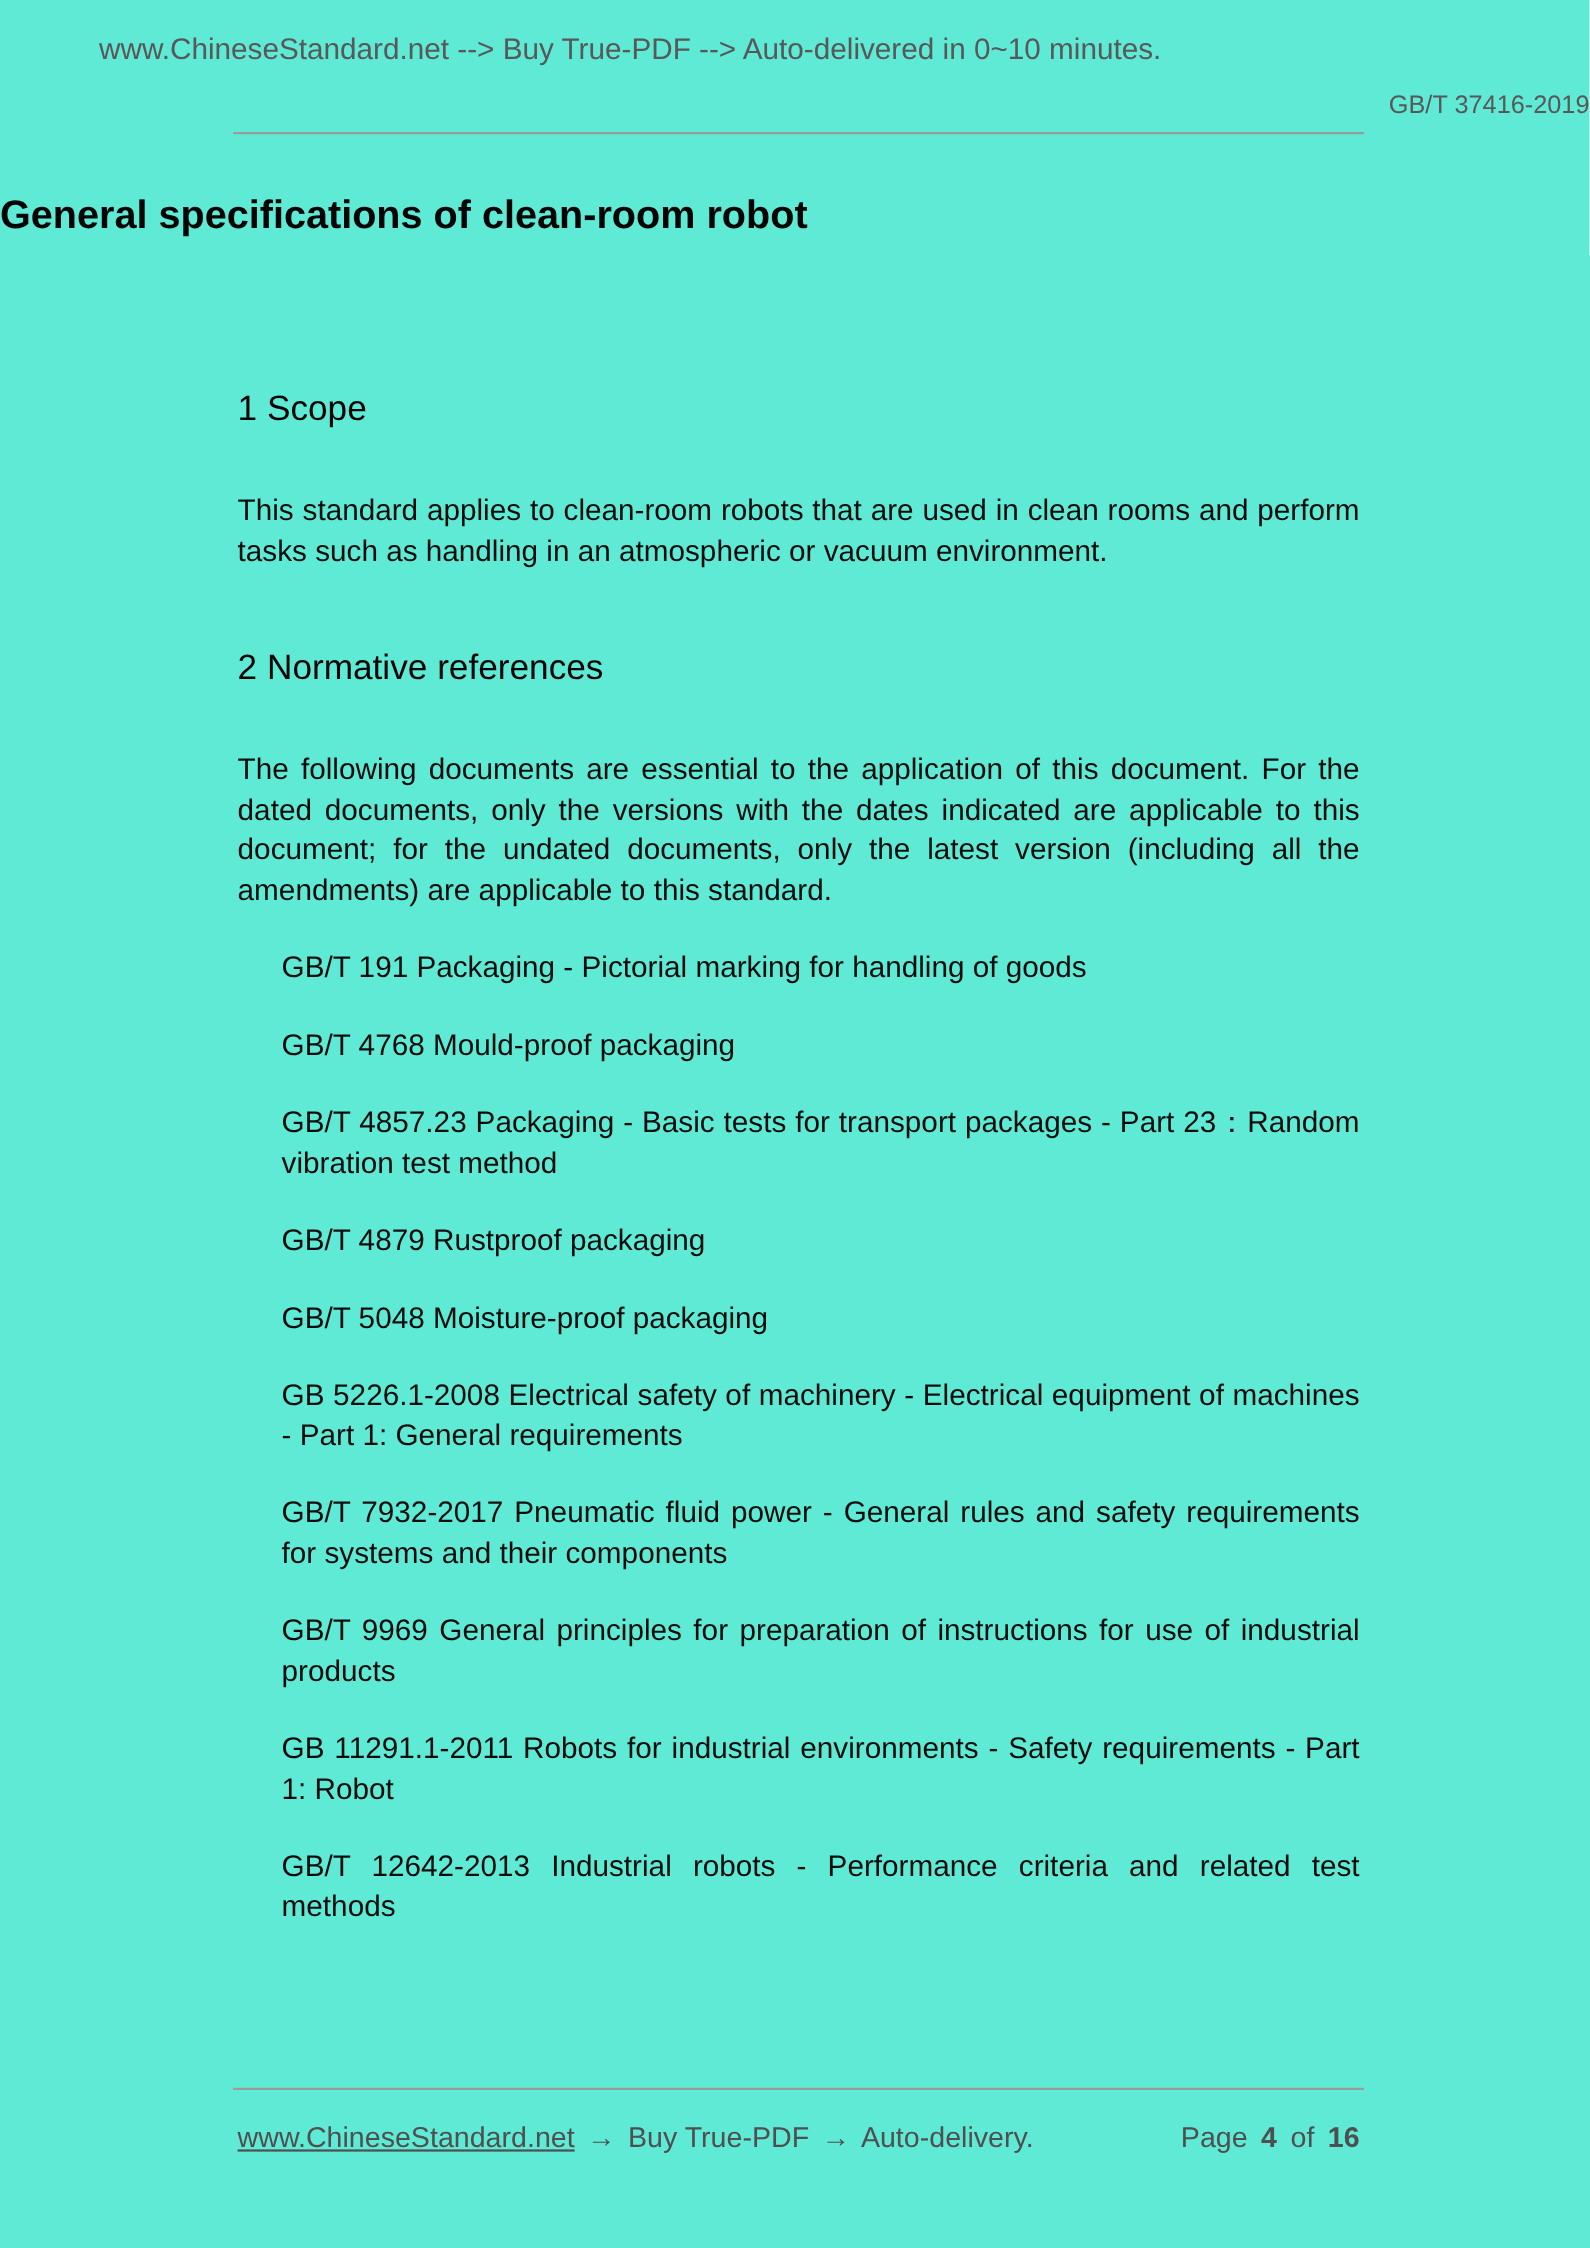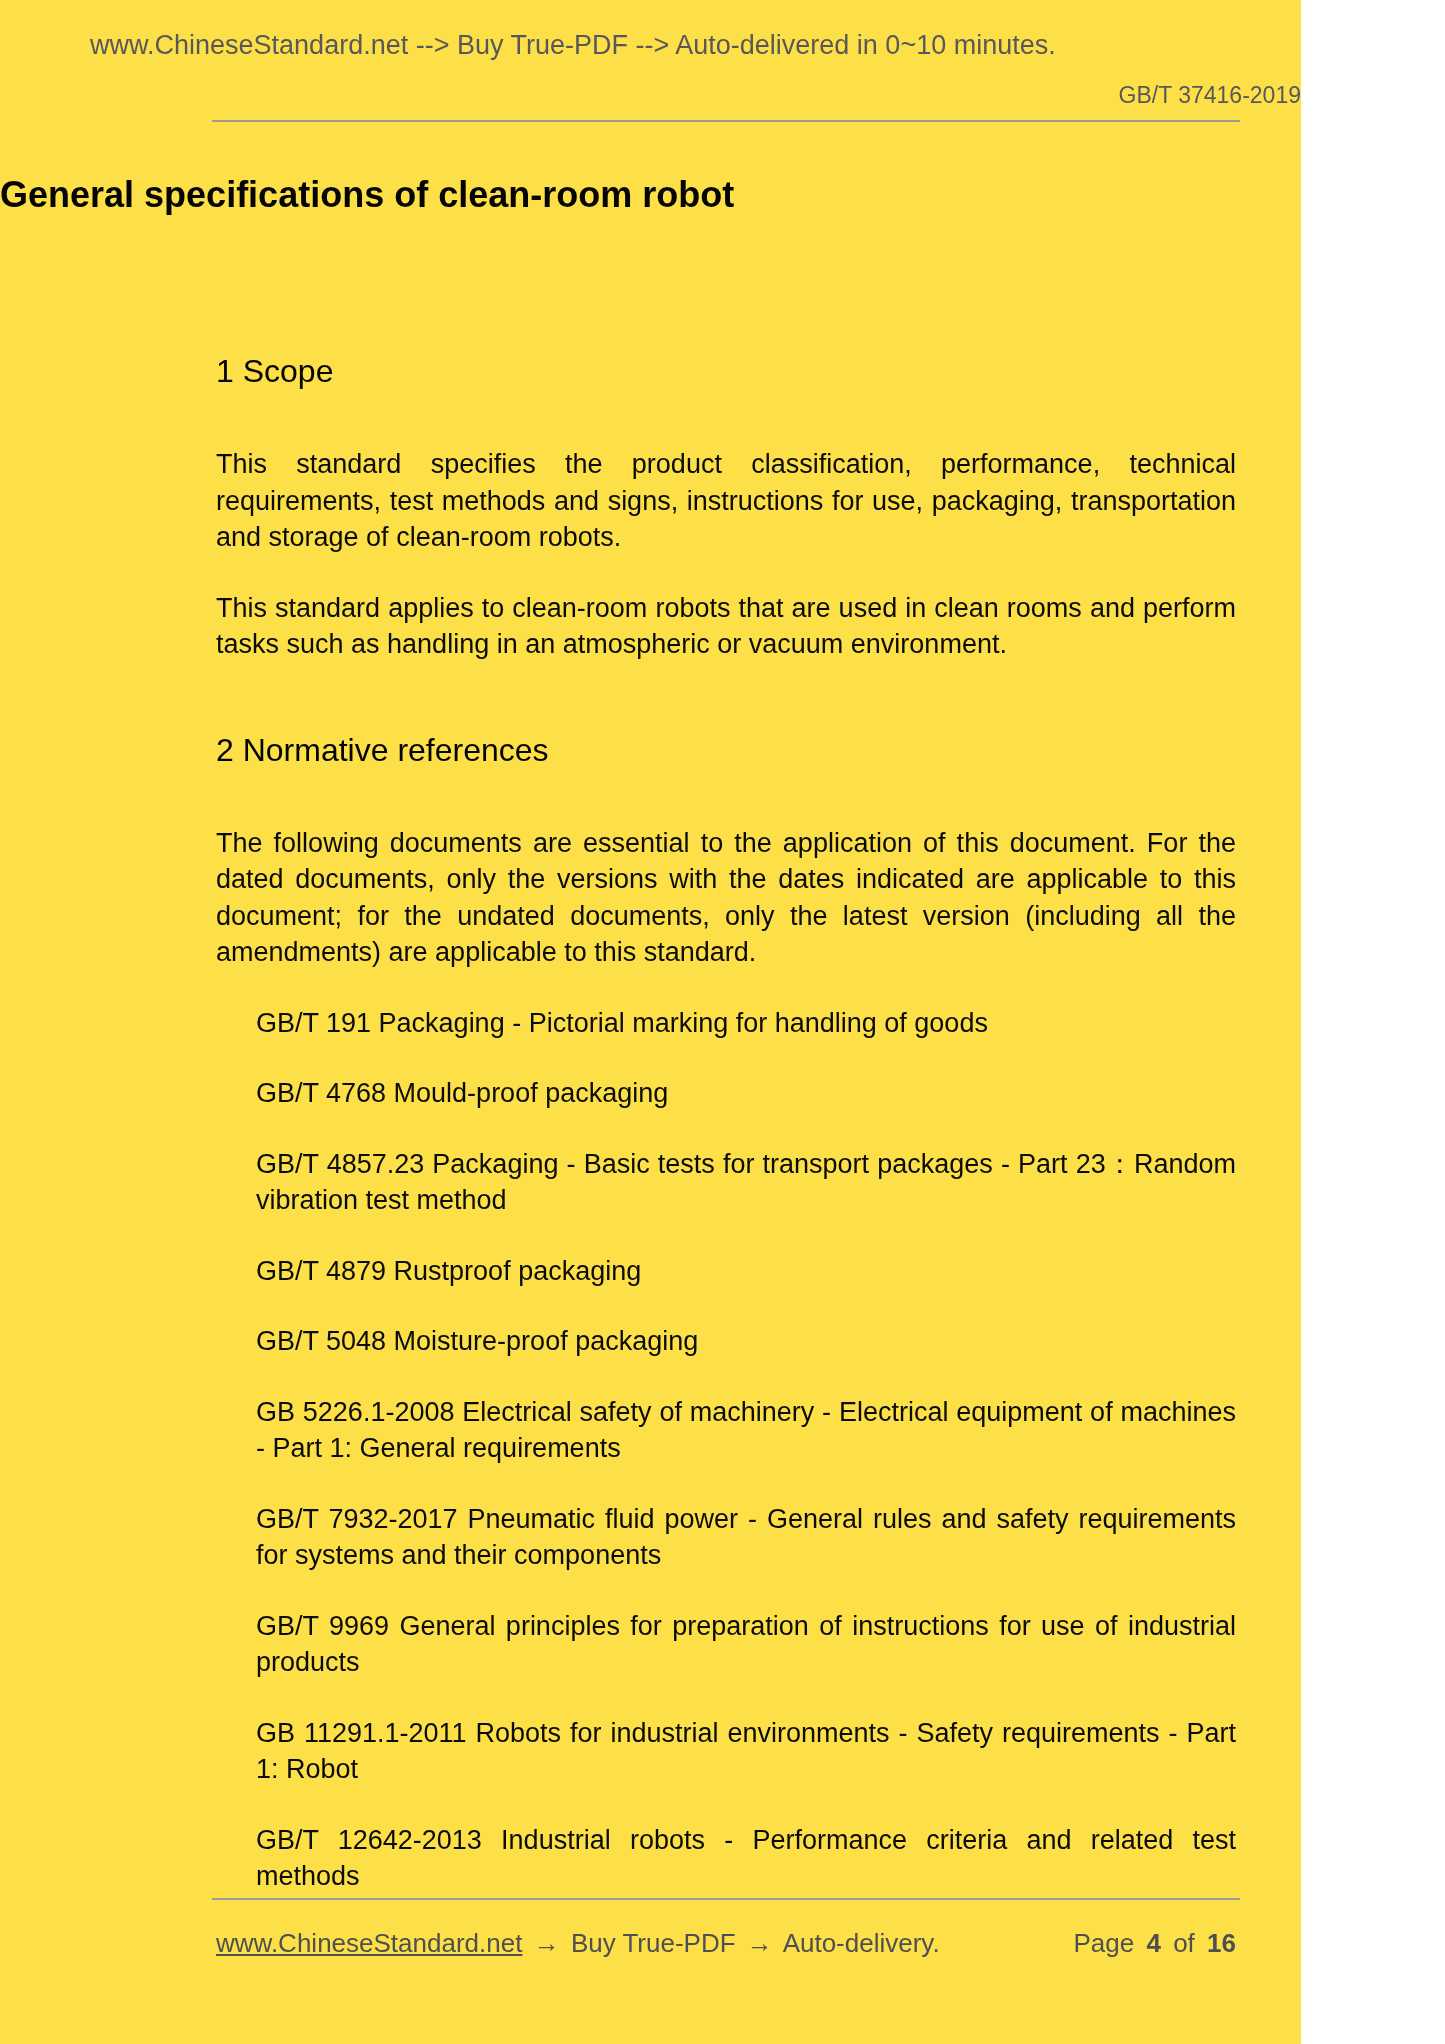--- a/index.html
+++ b/index.html
@@ -2,23 +2,23 @@
 <html><head>
 <meta charset="utf-8">
 <style>
   html, body {
     margin: 0;
     padding: 0;
     background: #ffffff;
   }
   .page {
     position: relative;
-    width: 1301px;
+    width: 1445px;
     height: 2044px;
-    background: #fde047;
+    background: #5eead4;
     font-family: "Liberation Sans", "DejaVu Sans", sans-serif;
     overflow: hidden;
   }
 
   
   .banner {
     position: absolute;
     top: 30px;
     left: 90px;
     font-size: 27px;
@@ -119,21 +119,20 @@
   <div class="banner">www.ChineseStandard.net --&gt; Buy True-PDF --&gt; Auto-delivered in 0~10 minutes.</div>
   <div class="std-code">GB/T 37416-2019</div>
   <div class="rule header-rule"></div>
 
   <h1 class="doc-title">General specifications of clean-room robot</h1>
 
   <main class="content">
 
     <h2>1 Scope</h2>
 
-    <p>This standard specifies the product classification, performance, technical requirements, test methods and signs, instructions for use, packaging, transportation and storage of clean-room robots.</p>
 
     <p>This standard applies to clean-room robots that are used in clean rooms and perform tasks such as handling in an atmospheric or vacuum environment.</p>
 
     <h2 class="h2-gap">2 Normative references</h2>
 
     <p>The following documents are essential to the application of this document. For the dated documents, only the versions with the dates indicated are applicable to this document; for the undated documents, only the latest version (including all the amendments) are applicable to this standard.</p>
 
     <p class="ref">GB/T 191 Packaging - Pictorial marking for handling of goods</p>
     <p class="ref">GB/T 4768 Mould-proof packaging</p>
     <p class="ref">GB/T 4857.23 Packaging - Basic tests for transport packages - Part 23：Random vibration test method</p>

